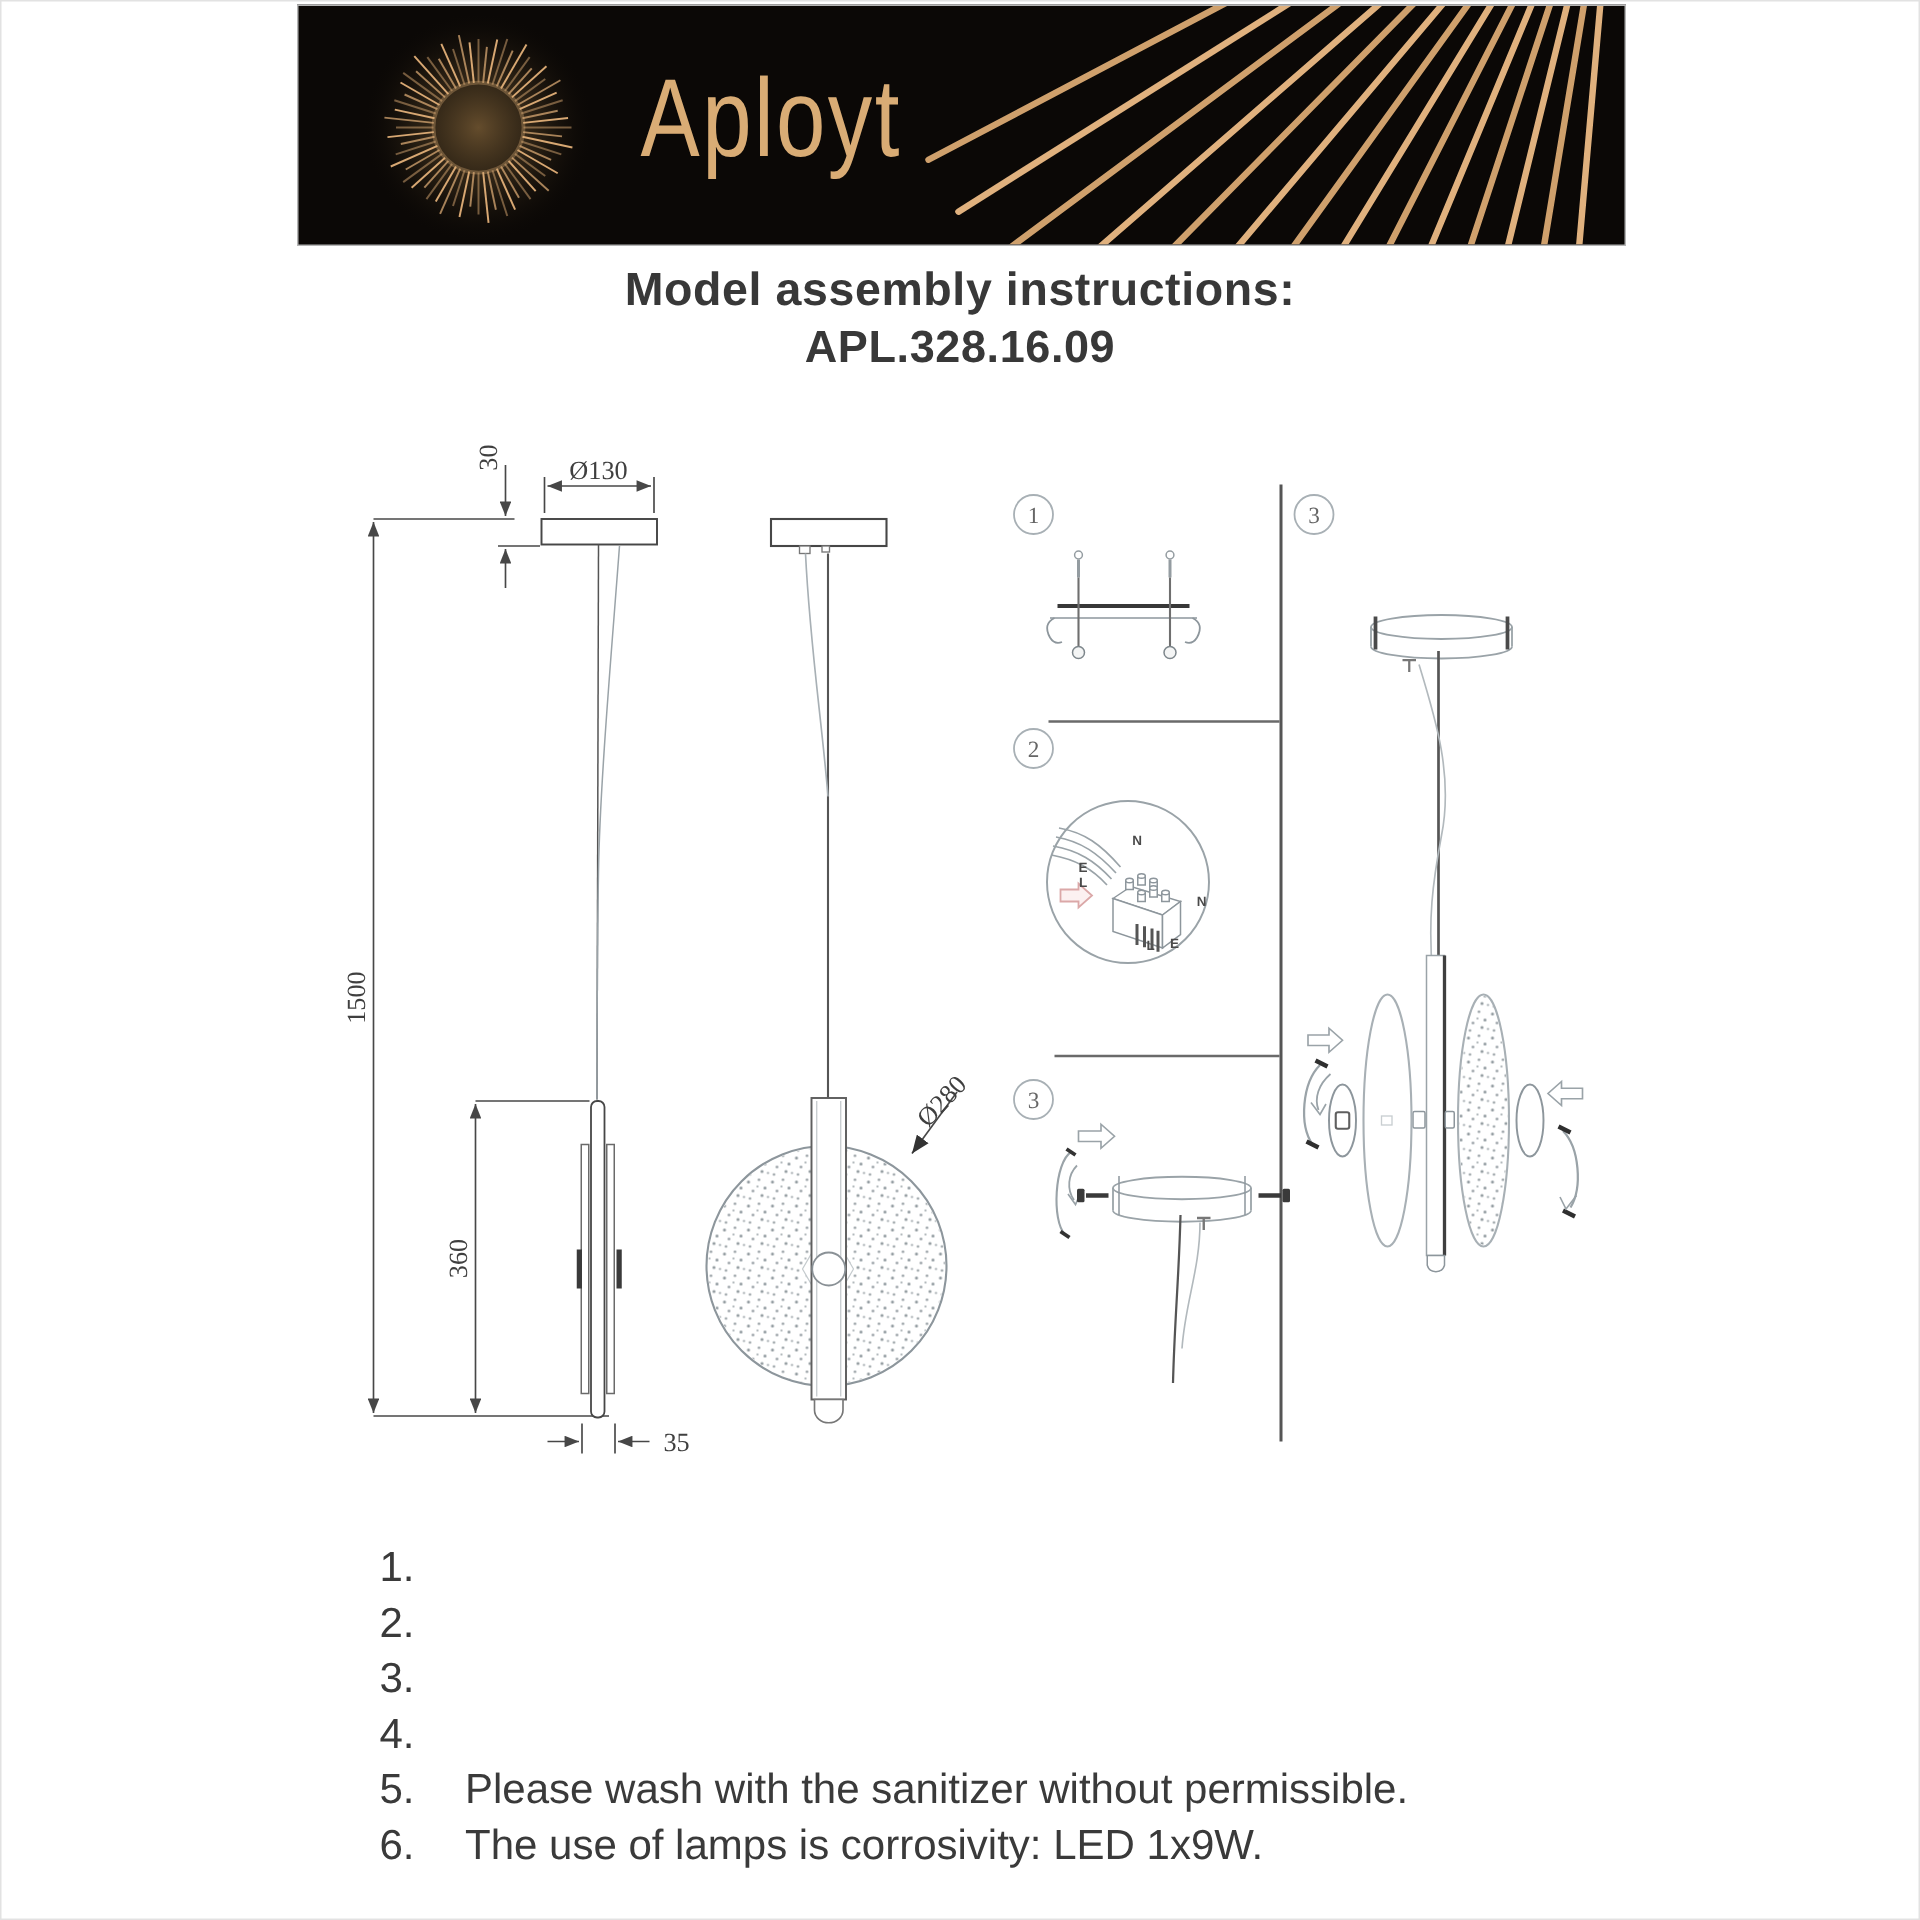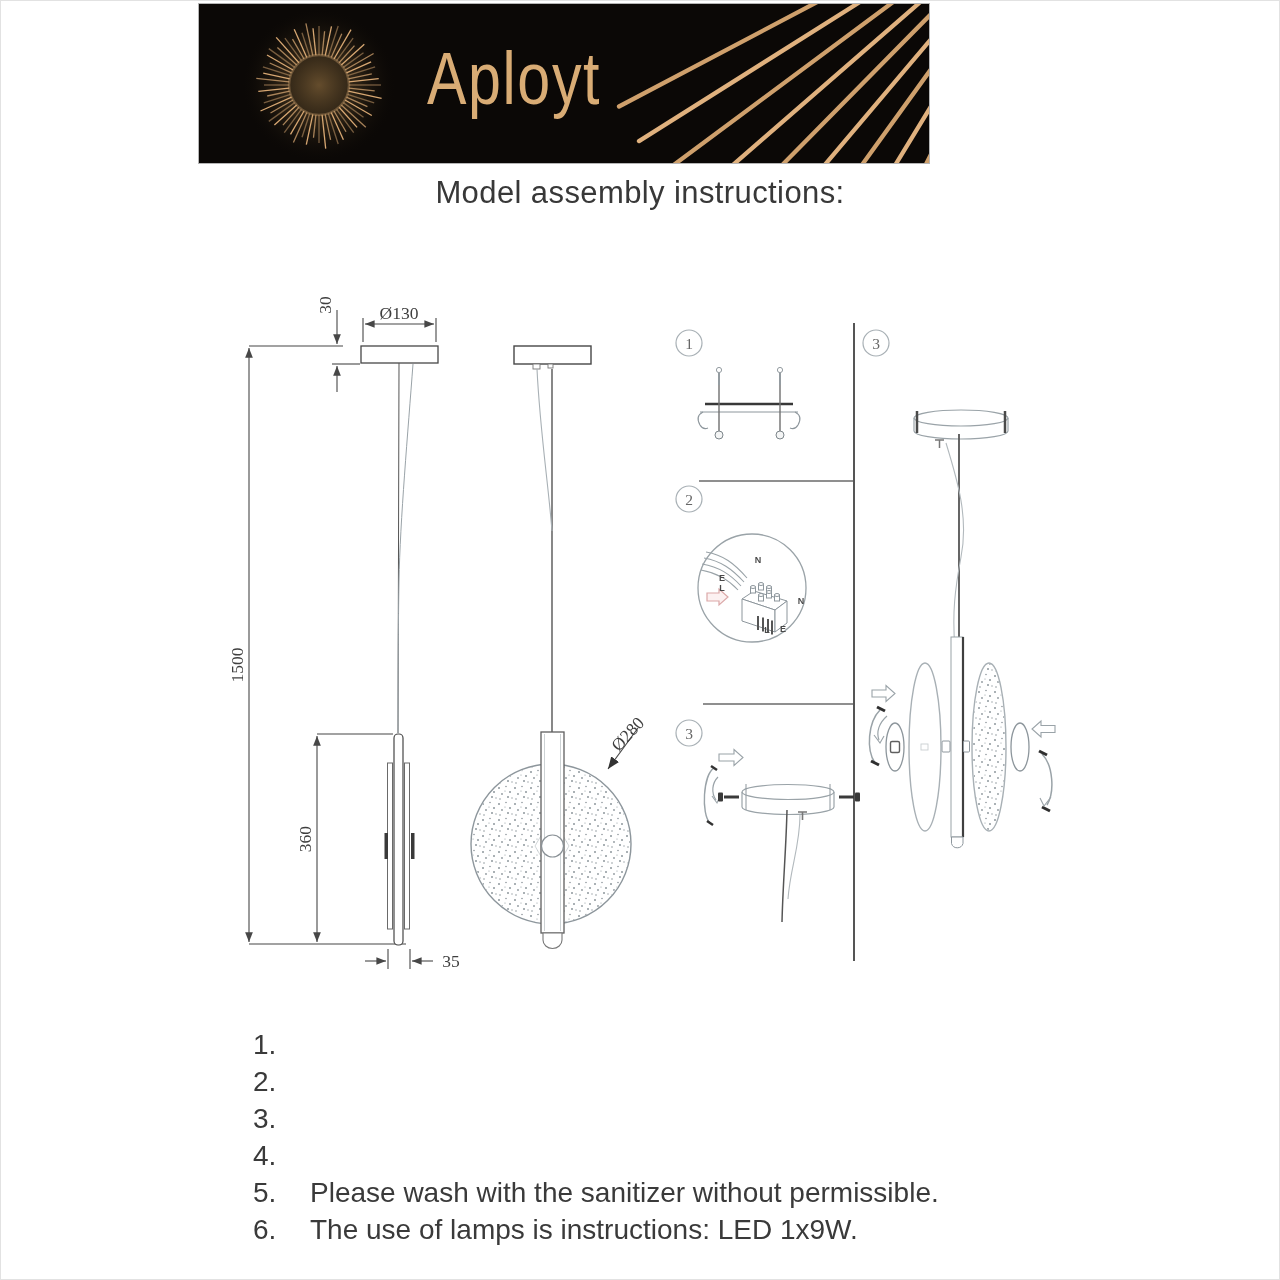--- a/index.html
+++ b/index.html
@@ -1,24 +1,24 @@
 <!DOCTYPE html>
 <html><head>
 <meta charset="utf-8">
 <style>
   html,body{margin:0;padding:0;background:#ffffff;}
   .page{position:relative;width:1280px;height:1280px;background:#fff;overflow:hidden;
         font-family:"Liberation Sans",sans-serif;border:1px solid #e2e2e2;box-sizing:border-box;}
-  .banner{position:absolute;left:197px;top:2px;width:732px;height:161px;background:#0b0806;
+  .banner{position:absolute;left:197px;top:2px;width:886px;height:161px;background:#0b0806;
           border:1px solid #b5b5b5;box-sizing:border-box;overflow:hidden;}
   .banner svg{position:absolute;left:0;top:0;}
   .wordmark{position:absolute;left:228px;top:38px;font-size:74px;font-weight:300;line-height:1;
             letter-spacing:2px;color:#d9ac75;transform:scaleX(.8);transform-origin:left top;
             font-family:"Liberation Sans",sans-serif;}
-  .title{position:absolute;top:174px;left:0;right:0;text-align:center;color:#383838;}
+  .title{position:absolute;top:174px;left:0;right:0;text-align:center;color:#383838;font-weight:bold;}
   .title .t1{font-size:31px;letter-spacing:.4px;}
   .title .t2{font-size:30px;margin-top:4px;letter-spacing:.4px;}
   .drawing{position:absolute;left:210px;top:272px;}
   .instructions{position:absolute;left:252px;top:1025px;color:#3a3a3a;font-size:28px;}
   .irow{display:flex;line-height:37px;white-space:nowrap;}
   .irow .num{width:57px;flex:0 0 57px;}
   svg text.dim{font-family:"Liberation Serif",serif;font-size:17.5px;fill:#3f3f3f;}
   svg text.stepnum{font-family:"Liberation Serif",serif;font-size:15.5px;fill:#666;}
   svg text.wire{font-family:"Liberation Sans",sans-serif;font-size:9px;font-weight:bold;fill:#4a4a4a;}
 </style>
@@ -115,20 +115,21 @@
           <line x1="857.5" y1="-123.3" x2="462.5" y2="170.0" stroke="#cfa06c" stroke-width="4.3" stroke-linecap="round"></line>
           <line x1="856.3" y1="-125.1" x2="440.0" y2="137.1" stroke="#e0b17e" stroke-width="4.3" stroke-linecap="round"></line>
           <line x1="855.2" y1="-126.9" x2="420.0" y2="102.5" stroke="#cfa06c" stroke-width="4.3" stroke-linecap="round"></line>
         </g>
     </svg>
     <div class="wordmark">Aployt</div>
   </div>
 
   <div class="title">
     <div class="t1">Model assembly instructions:</div>
+    <div class="t2">APL.328.16.09</div>
   </div>
 
   <svg class="drawing" width="900" height="710" viewBox="210 272 900 710">
     <defs>
       <marker id="dimArrow" viewBox="0 0 10 8" refX="10" refY="4" markerWidth="9" markerHeight="7" orient="auto-start-reverse">
           <path d="M0,0 L10,4 L0,8 z" fill="#474747"></path>
         </marker>
       <marker id="leadArrow" viewBox="0 0 10 8" refX="10" refY="4" markerWidth="11" markerHeight="9" orient="auto">
           <path d="M0,0 L10,4 L0,8 z" fill="#333"></path>
         </marker>
@@ -337,17 +338,17 @@
     </div>
     <div class="irow">
       <span class="num">4.</span>
     </div>
     <div class="irow">
       <span class="num">5.</span>
       <span>Please wash with the sanitizer without permissible.</span>
     </div>
     <div class="irow">
       <span class="num">6.</span>
-      <span>The use of lamps is instructions: LED 1x9W.</span>
+      <span>The use of lamps is corrosivity: LED 1x9W.</span>
     </div>
   </div>
 
 </div>
 
 </body></html>

